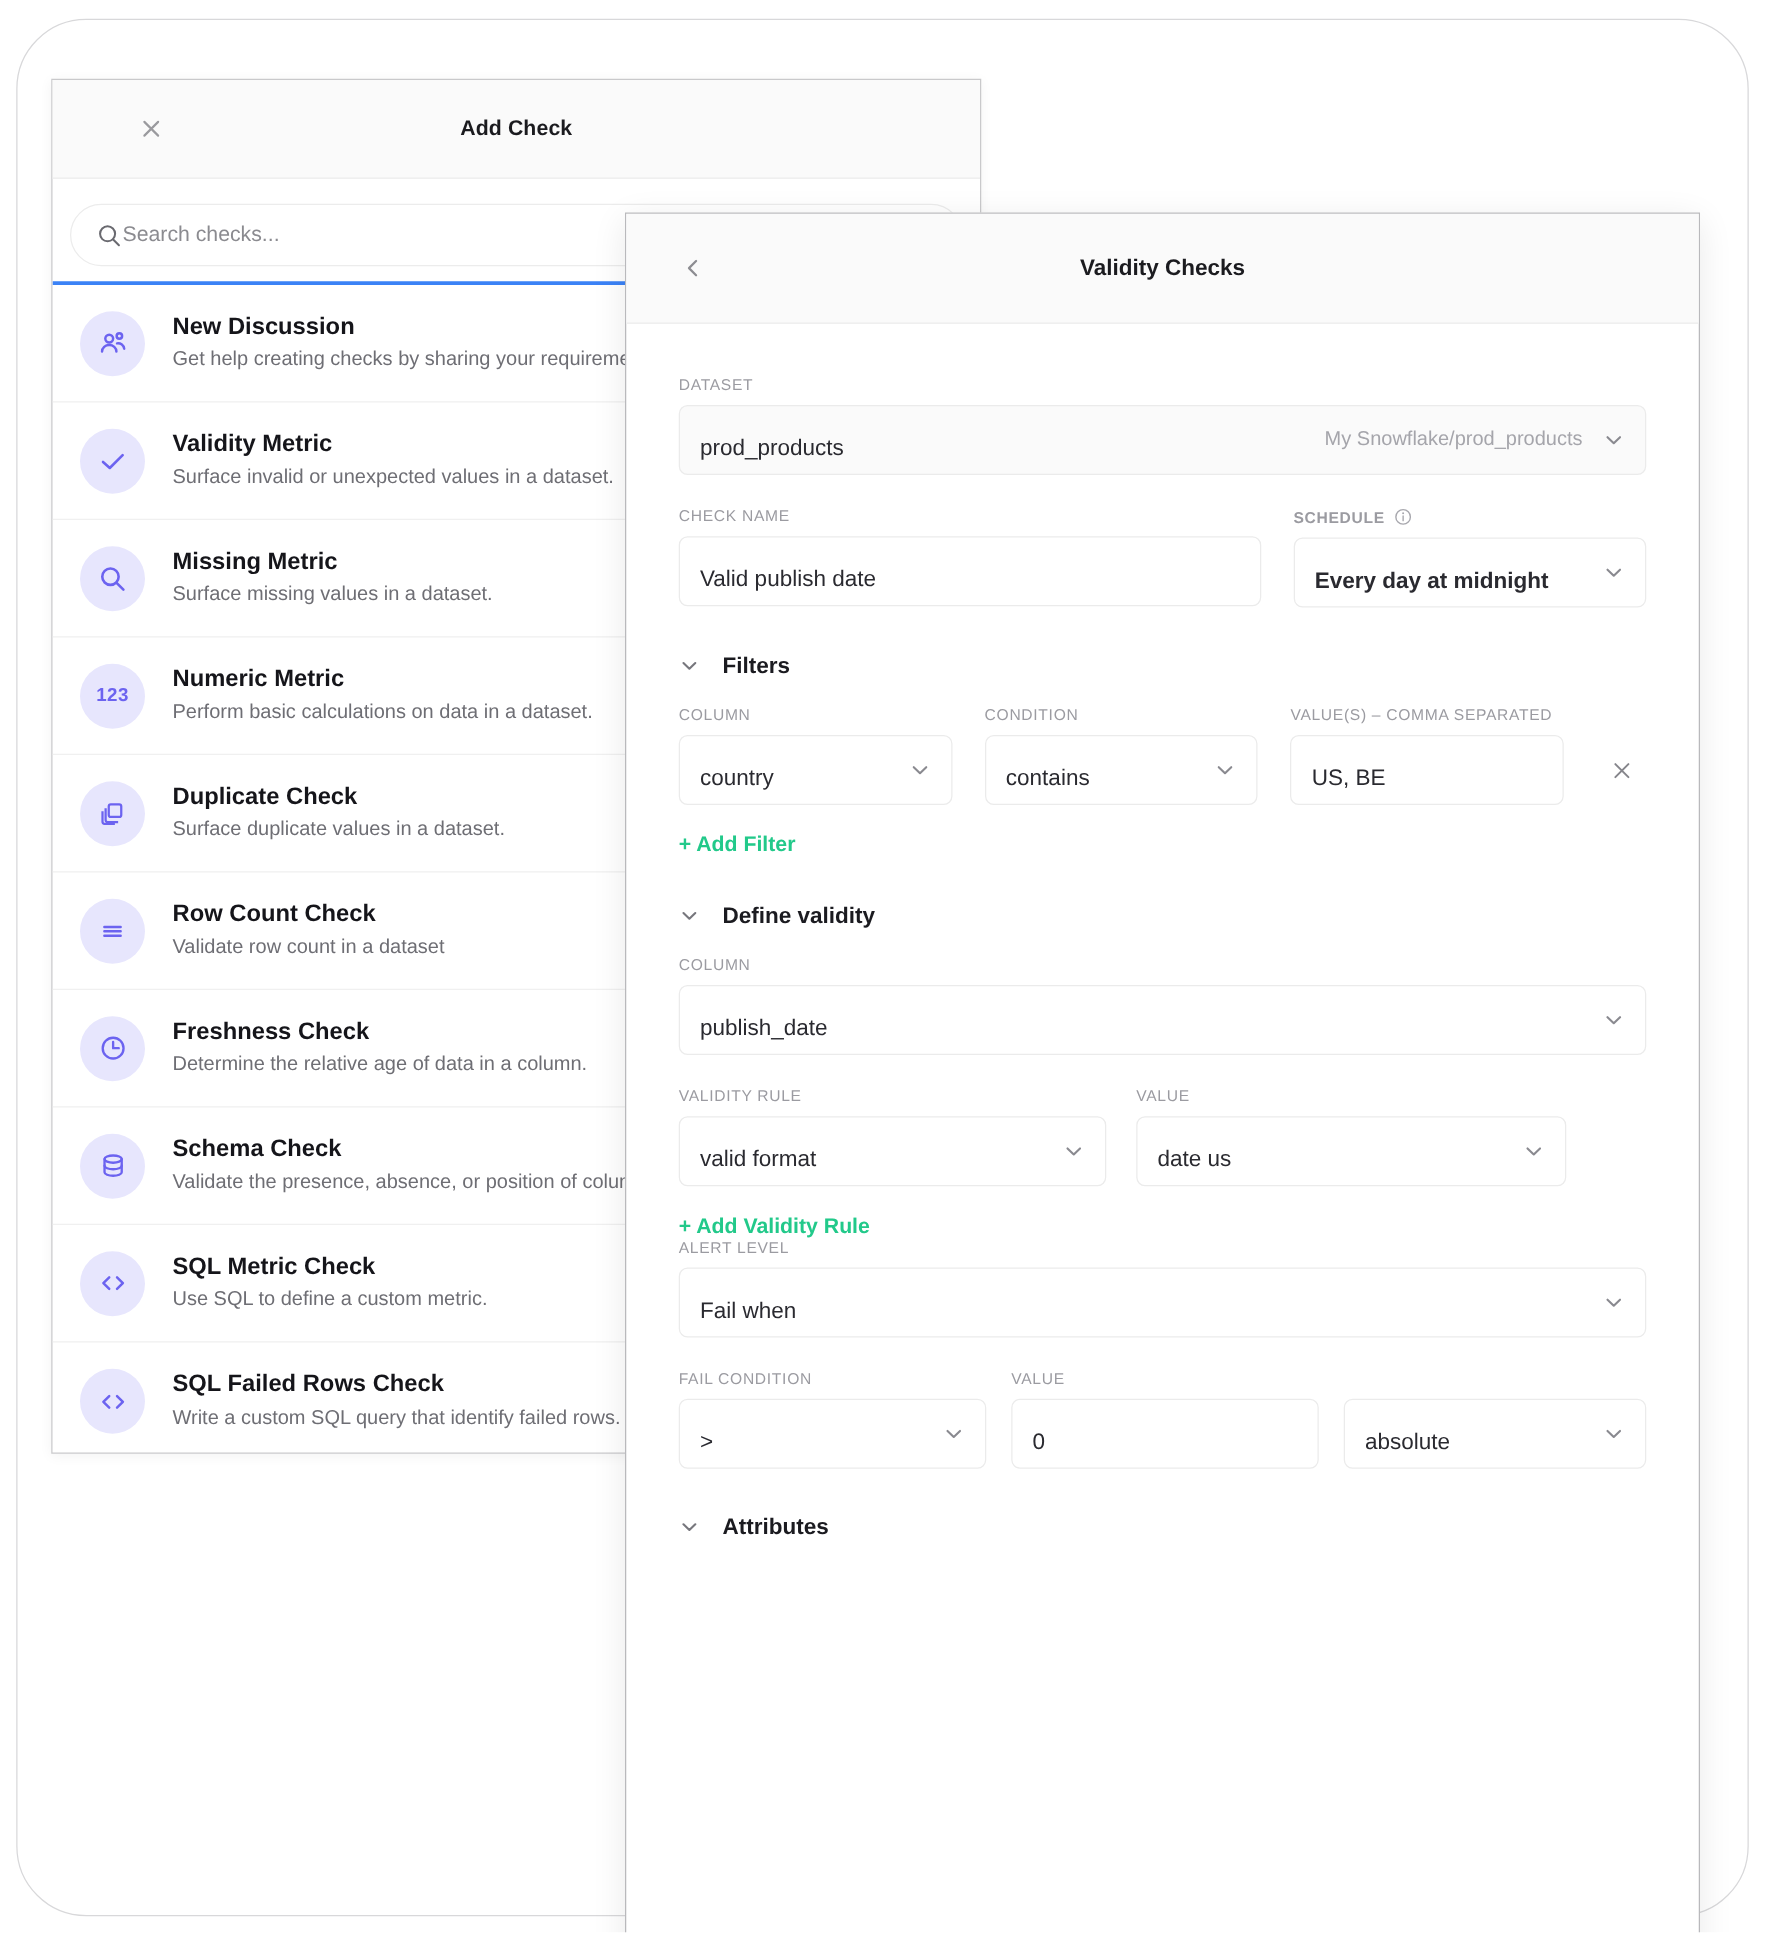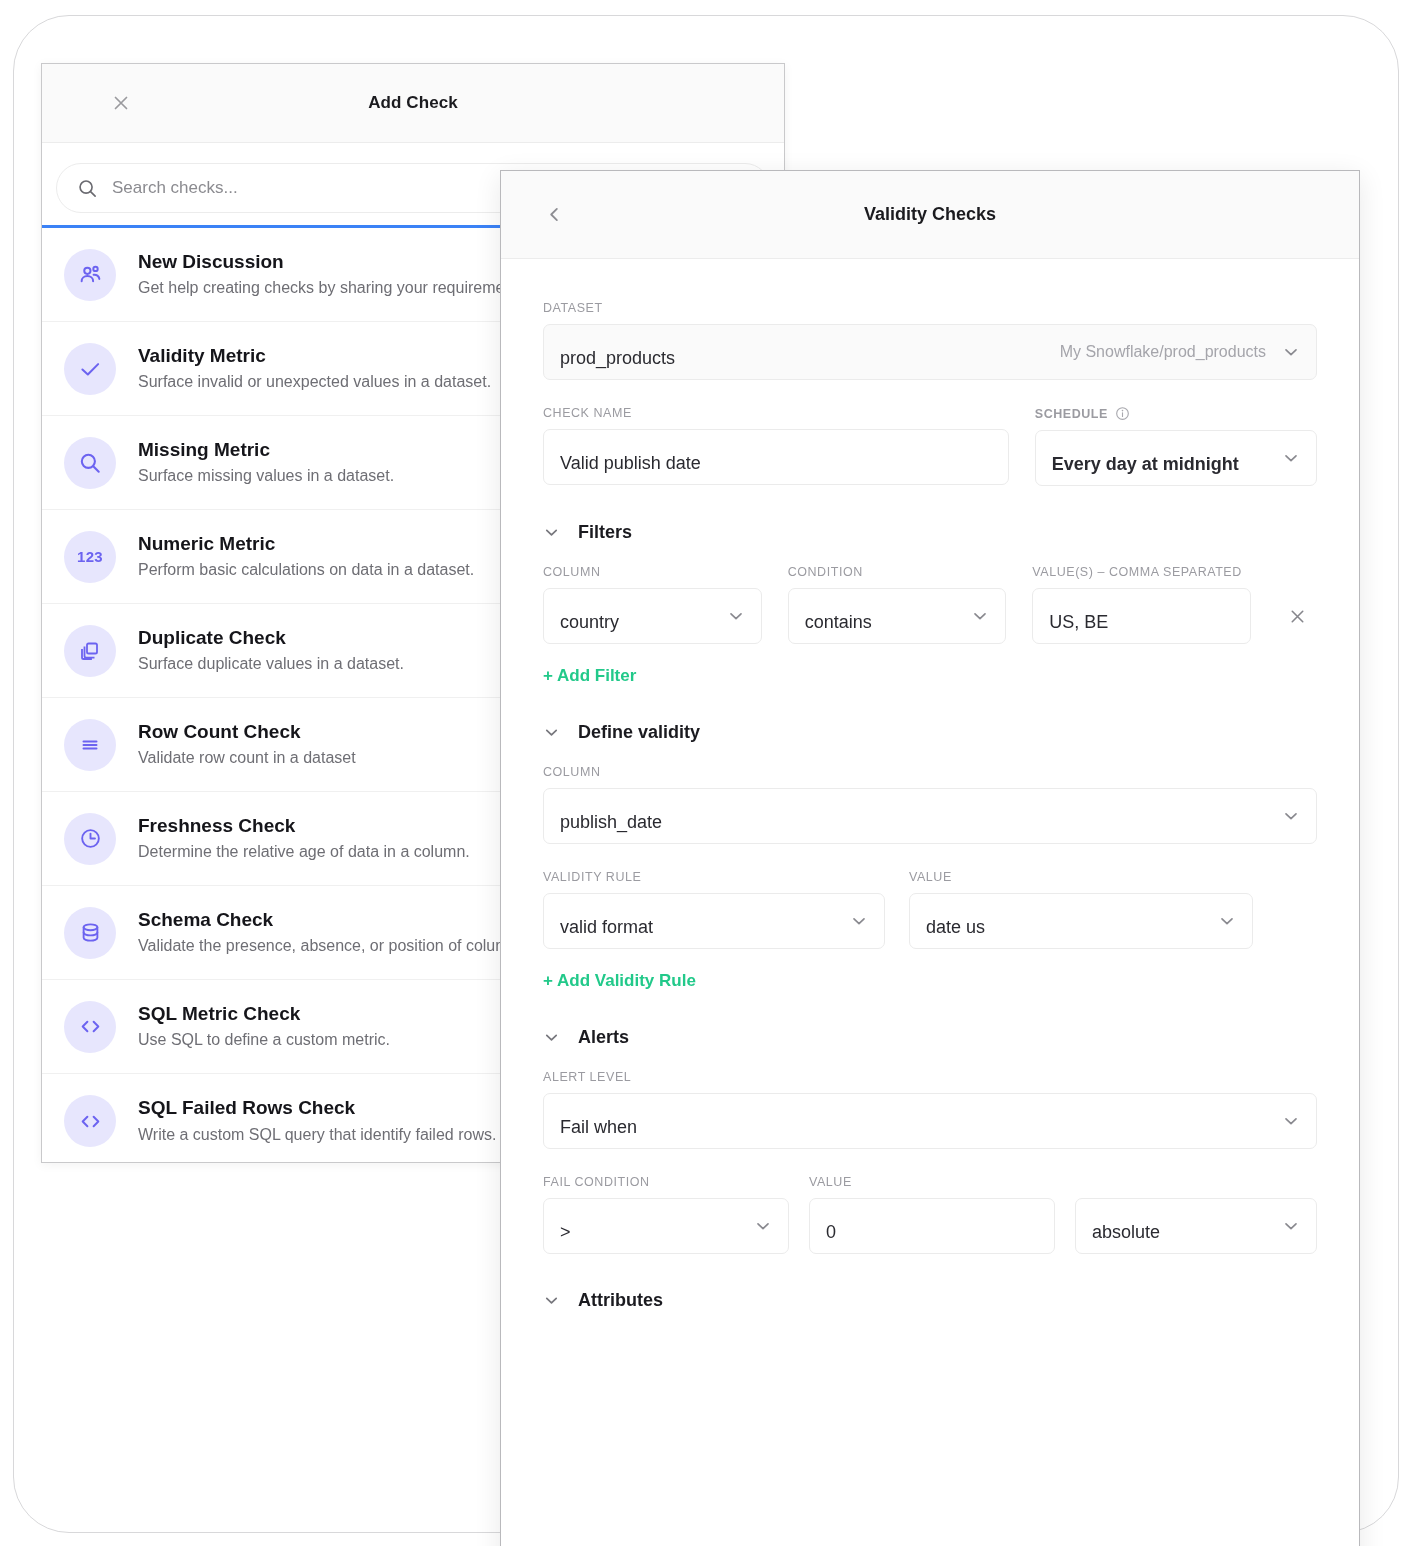--- a/index.html
+++ b/index.html
@@ -39,21 +39,21 @@
     width:26px;height:26px; display:flex;align-items:center;justify-content:center;
     color:#9a9a9e; cursor:pointer;
   }
   .lp-title{
     width:100%; text-align:center;
     font-size:17px; font-weight:700; color:#1b1b1f; letter-spacing:.1px;
   }
   .search-wrap{ padding:20px 14px 12px 14px; }
   .search-box{
     height:50px; border:1px solid #ececec; border-radius:26px;
-    display:flex; align-items:center; padding:0 20px; gap:14px;
+    display:flex; align-items:center; padding:0 20px; 
     background:#fff;
   }
   .search-box .ph{ font-size:17px; color:#8b8b90; }
   .magnifier{ flex:0 0 auto; color:#6a6a70; display:flex; }
 
   .check-list{ border-top:3px solid #3b82f6; }
   .check-row{
     display:flex; align-items:center; gap:22px;
     padding:16px 20px 16px 22px;
     border-bottom:1px solid #f0f0f0;
@@ -476,28 +476,20 @@
                   <path d="M4 6.8 L9 11.6 L14 6.8"></path>
                 </svg>
             </span>
           </div>
         </div>
       </div>
 
       <div class="add-link">+ Add Validity Rule</div>
 
       
-      <div class="section-head">
-        <span class="caret">
-          <svg width="17" height="17" viewBox="0 0 18 18" fill="none" stroke="currentColor" stroke-width="1.8" stroke-linecap="round" stroke-linejoin="round">
-              <path d="M4 6.8 L9 11.6 L14 6.8"></path>
-            </svg>
-        </span>
-        <span>Alerts</span>
-      </div>
 
       <div>
         <div class="fld-label">ALERT LEVEL</div>
         <div class="input-box">
           <span class="val">Fail when</span>
           <span class="chev">
             <svg width="18" height="18" viewBox="0 0 18 18" fill="none" stroke="currentColor" stroke-width="1.7" stroke-linecap="round" stroke-linejoin="round">
                 <path d="M4 6.8 L9 11.6 L14 6.8"></path>
               </svg>
           </span>

